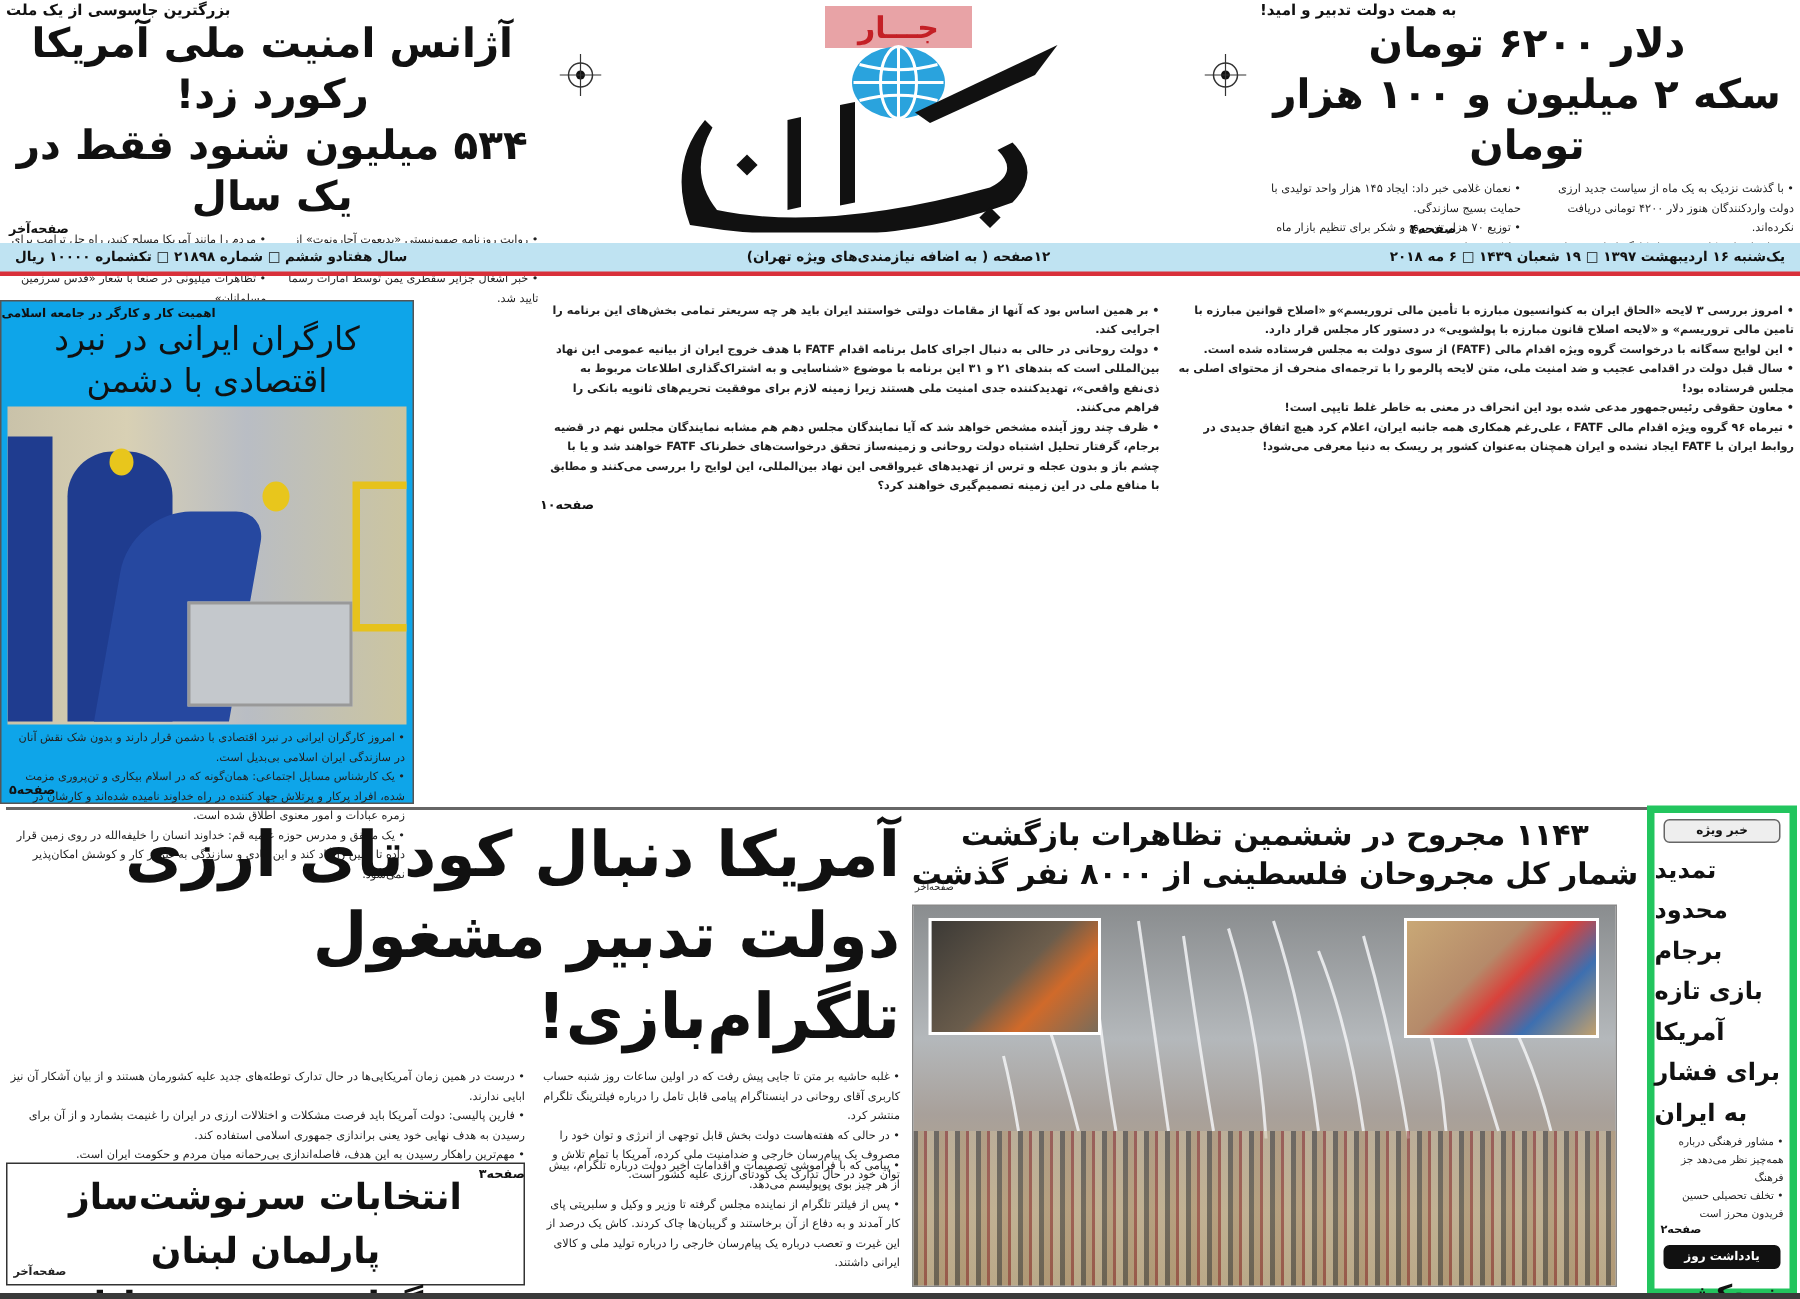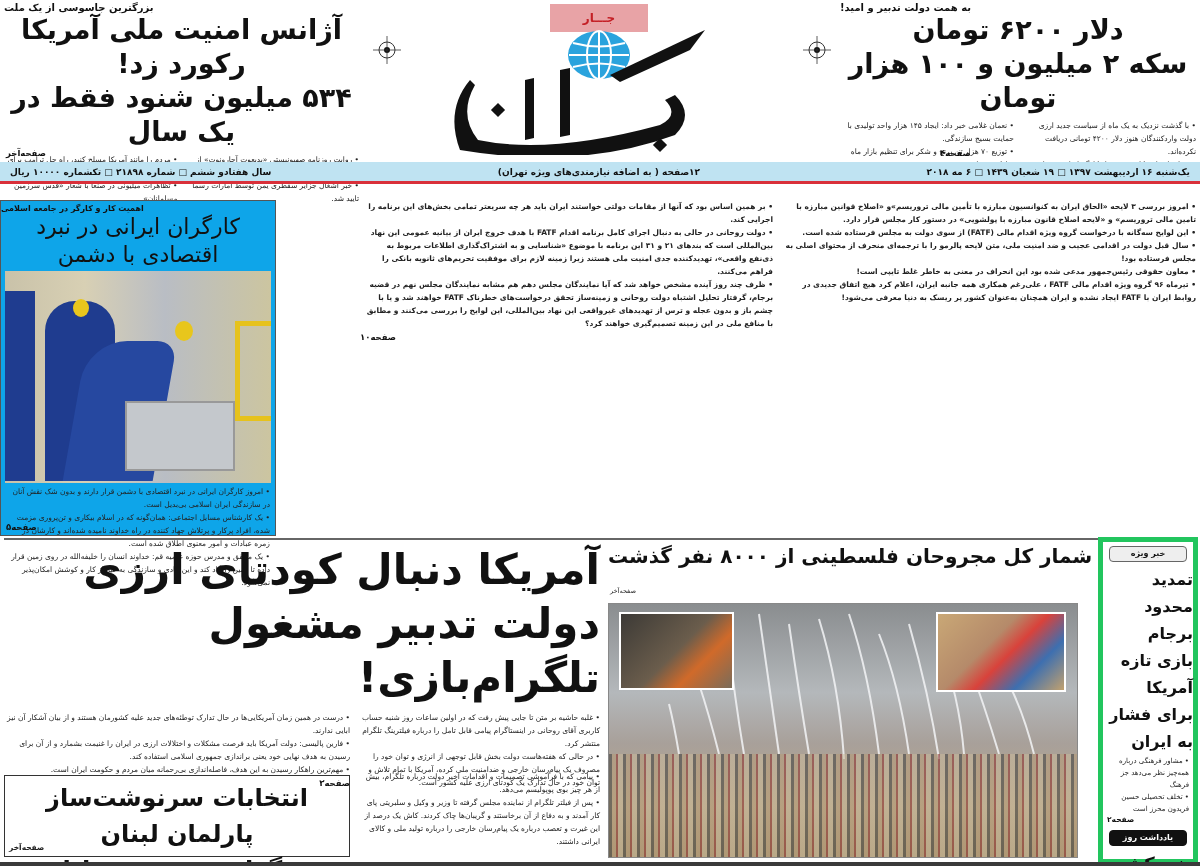--- a/index.html
+++ b/index.html
@@ -7,40 +7,40 @@
   body { font-family: "DejaVu Sans", sans-serif; color: #111; position: relative; direction: rtl; }
   .abs { position: absolute; }
   .bold { font-weight: bold; }
   .tiny { font-size: 7.5px; line-height: 13px; color: #222; }
   .page-ref { font-weight: bold; font-size: 8.5px; color: #111; }
 
   
   .kicker { font-size: 10px; font-weight: bold; text-align: left; }
   .big-head { font-weight: 900; font-family: "DejaVu Sans", sans-serif; text-align: center; letter-spacing: -0.5px; }
   .logo-wrap { left: 430px; top: 0; width: 300px; height: 160px; }
-  .logo-red { position: absolute; left: 120px; top: 4px; width: 98px; height: 28px; background: #e8a3a6; color: #c42026; font-weight: bold; font-size: 12px; text-align: center; line-height: 28px; }
+  .logo-red { position: absolute; left: 120px; top: 4px; width: 98px; height: 28px; background: #e8a3a6; color: #c42026; font-weight: bold; font-size: 20px; text-align: center; line-height: 28px; }
   .logo-globe { position: absolute; left: 137px; top: 30px; width: 64px; height: 50px; }
   .logo-script { position: absolute; left: 0; top: 20px; width: 300px; height: 135px; }
   .target { position: absolute; width: 28px; height: 28px; }
 
   .date-bar { left: 0; top: 162px; width: 1200px; height: 22px; background: #bfe3f2; border-bottom: 3px solid #d9303a; display: flex; align-items: center; justify-content: space-between; padding: 0 10px; font-size: 9px; font-weight: bold; }
   .date-bar span { white-space: nowrap; }
 
   .box { border: 1px solid #555; }
   .photo { overflow: hidden; }
 
   .main-kicker { font-size: 18px; font-weight: bold; text-align: center; }
   .main-head { font-size: 62px; line-height: 74px; font-weight: 900; text-align: center; letter-spacing: -1px; }
 
   .sec-head { font-size: 42px; line-height: 54px; font-weight: 900; text-align: right; letter-spacing: -1px; }
 
   .side-box { left: 1098px; top: 537px; width: 100px; height: 327px; border: 5px solid #22c55e; }
   .pill { margin: 4px 6px; height: 16px; border: 1px solid #666; border-radius: 4px; background: #eee; font-size: 8px; text-align: center; line-height: 14px; font-weight: bold; }
   .pill.dark { background: #111; color: #fff; border-color: #111; }
-  .side-head { font-size: 16px; line-height: 27px; font-weight: 900; text-align: right; }
+  .side-head { font-size: 16px; line-height: 27px; font-weight: 900; text-align: left; }
 
   .hr-dark { background: #444; height: 3px; }
 </style>
 </head>
 <body>
 
 <div class="abs" style="left:4px; top:2px; width:355px; height:158px;">
   <div class="kicker">بزرگترین جاسوسی از یک ملت</div>
   <div class="big-head" style="font-size:27px; line-height:34px;">
     <div>آژانس امنیت ملی آمریکا رکورد زد!</div>
@@ -184,20 +184,21 @@
 <div class="abs box" style="left:4px; top:775px; width:346px; height:82px; border:1.5px solid #333;">
   <div style="font-size:24px; line-height:36px; font-weight:900; text-align:center; padding-top:4px;">
     <div>انتخابات سرنوشت‌ساز پارلمان لبنان</div>
     <div>در گزارش خبری تحلیلی کیهان</div>
   </div>
   <div class="tiny" style="position:absolute; left:4px; bottom:2px; font-weight:bold;">صفحه‌آخر</div>
 </div>
 
 <div class="abs" style="left:606px; top:543px; width:488px; height:321px;">
   <div style="font-size:20px; line-height:26px; font-weight:bold; text-align:center;">
+    <div>۱۱۴۳ مجروح در ششمین تظاهرات بازگشت</div>
     <div>شمار کل مجروحان فلسطینی از ۸۰۰۰ نفر گذشت</div>
   </div>
   <div class="tiny" style="position:absolute; left:4px; top:42px; font-size:6.5px;">صفحه‌آخر</div>
   <div class="photo" style="position:absolute; left:2px; top:60px; width:470px; height:255px; background:linear-gradient(180deg,#8a8d8f 0%,#b4b8bb 35%,#a8a09a 55%,#b8a88a 80%,#a89672 100%); border:1px solid #888;">
     <svg style="position:absolute; left:0; top:0;" width="470" height="160" viewBox="0 0 470 160">
       <g stroke="#f3f4f6" stroke-width="2" fill="none" opacity="0.85">
         <path d="M150 10 Q160 80 170 150"></path>
           <path d="M180 20 Q190 90 200 150"></path>
         <path d="M210 15 Q230 80 235 155"></path>
           <path d="M240 10 Q260 70 270 150"></path>

